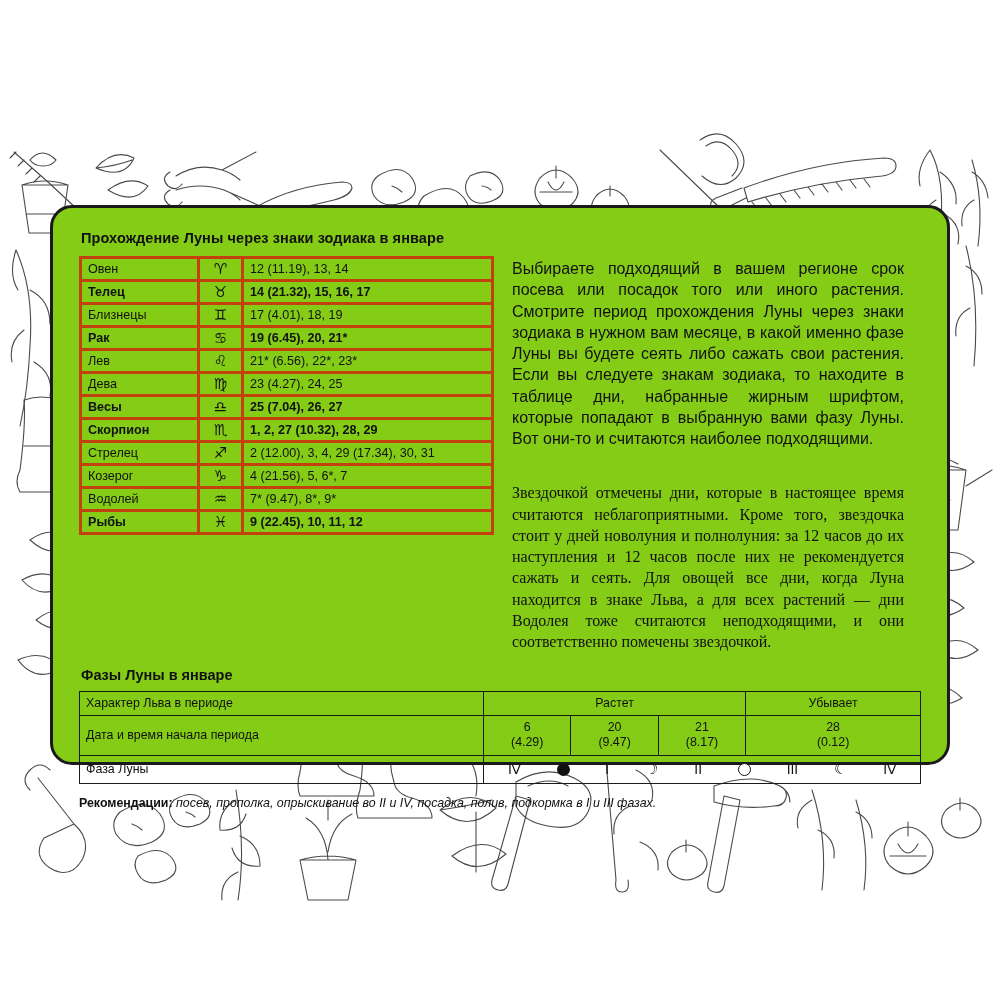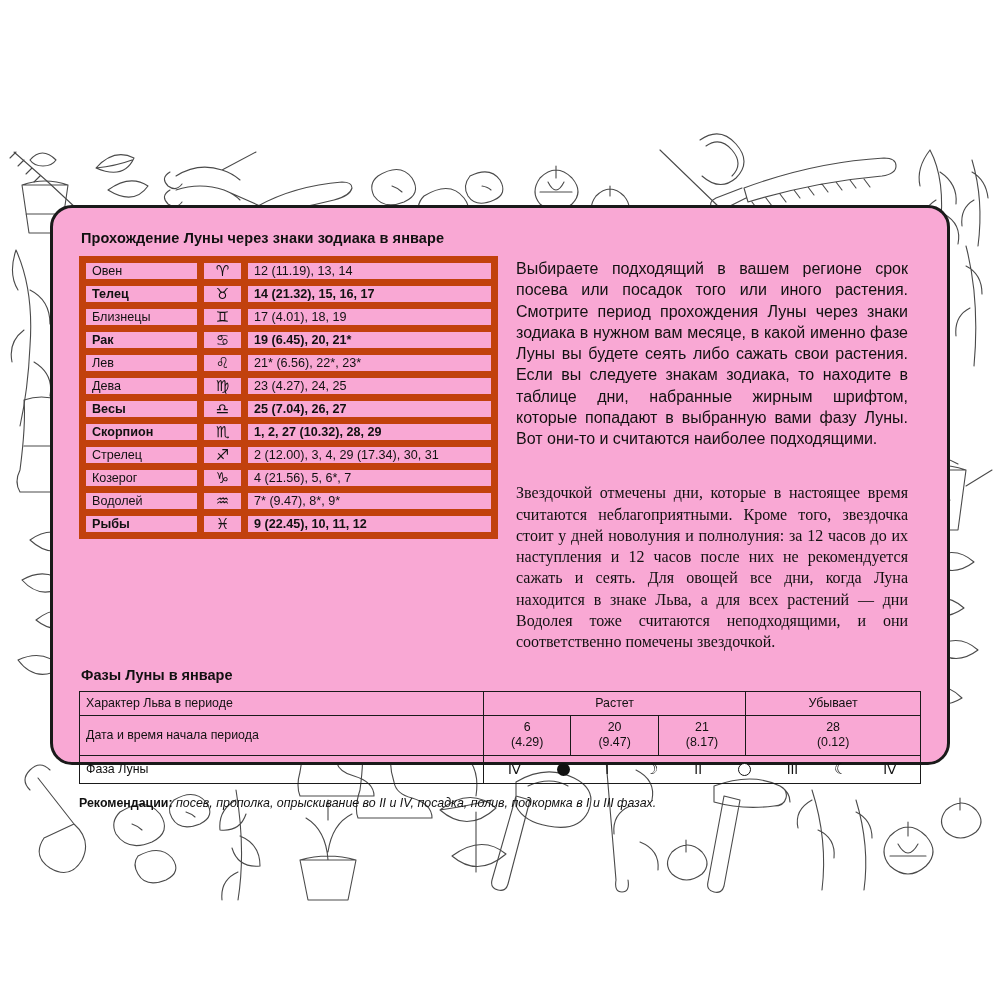--- a/index.html
+++ b/index.html
@@ -25,21 +25,21 @@
     pointer-events: none;
   }
 
   
   #card {
     position: absolute;
     left: 50px;
     top: 205px;
     width: 900px;
     height: 560px;
-    background: #f9a8d4;
+    background: #84cc16;
     border: 3px solid #1a1a1a;
     border-radius: 22px;
     box-sizing: border-box;
     padding: 22px 26px 16px 26px;
   }
 
   .card-title {
     font-size: 14.5px;
     font-weight: bold;
     margin: 0 0 10px 2px;
@@ -52,21 +52,21 @@
     gap: 18px;
   }
 
   
   table.zodiac {
     border-collapse: collapse;
     width: 412px;
     table-layout: fixed;
   }
   table.zodiac td {
-    border: 7px solid #c2410c;
+    border: 3px solid #c2410c;
     height: 23px;
     font-size: 12.6px;
     padding: 0 6px;
     vertical-align: middle;
     box-sizing: border-box;
   }
   table.zodiac td.sign-name { width: 118px; }
   table.zodiac td.sign-glyph {
     width: 44px;
     text-align: center;

